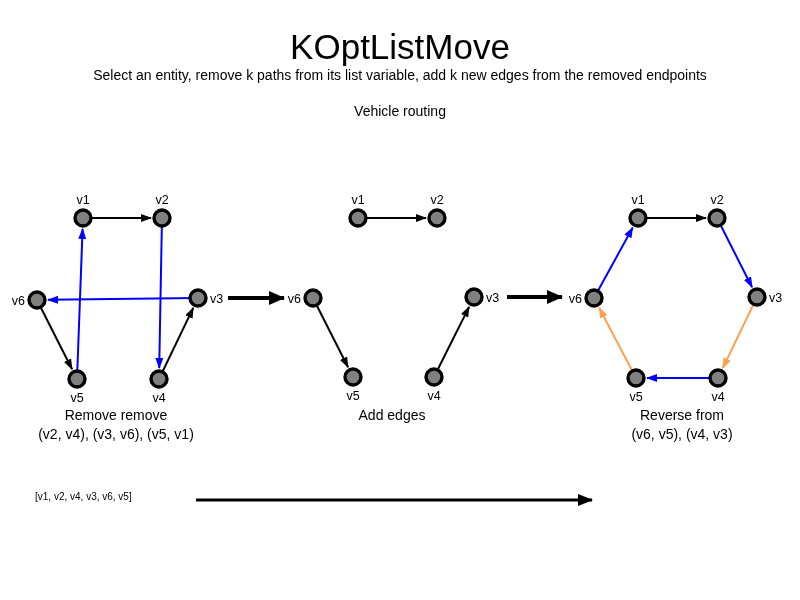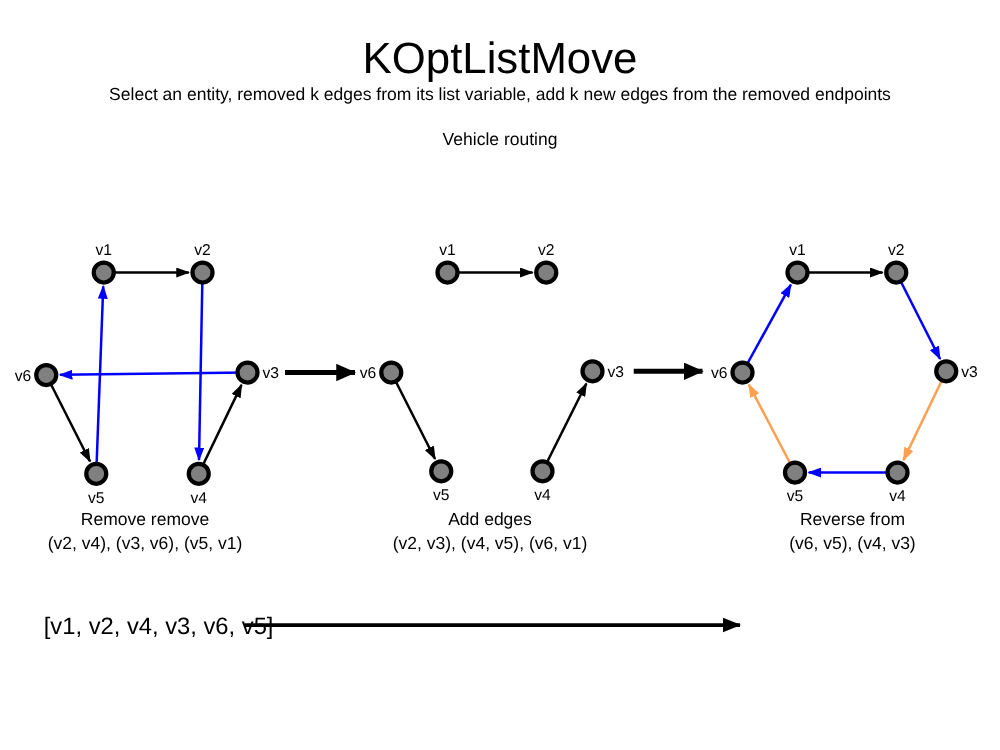--- a/index.html
+++ b/index.html
@@ -13,30 +13,30 @@
               font-size: 14px; }
   .context  { position: absolute; top: 103px; left: 0; width: 800px; text-align: center;
               font-size: 14px; }
   svg.graph { position: absolute; left: 0; top: 0; }
   .caption  { position: absolute; top: 406px; width: 280px; text-align: center;
               font-size: 14px; line-height: 19px; transform: translateX(-50%); }
   .cap-0 { left: 116px; }
   .cap-1 { left: 392px; }
   .cap-2 { left: 682px; }
   .caption .detail { display: block; }
-  .list { position: absolute; top: 491px; font-size: 19px; white-space: nowrap; }
+  .list { position: absolute; top: 491px; font-size: 10px; white-space: nowrap; }
   .list-before { left: 35px; }
   .list-after  { left: 597px; }
 </style>
 </head>
 <body>
 
 <div class="canvas">
   <div class="title">KOptListMove</div>
-  <div class="subtitle">Select an entity, removed k edges from its list variable, add k new edges from the removed endpoints</div>
+  <div class="subtitle">Select an entity, remove k paths from its list variable, add k new edges from the removed endpoints</div>
   <div class="context">Vehicle routing</div>
 
   <svg class="graph" id="graph-svg" width="800" height="600">
       <defs>
         <marker id="ah-black" markerWidth="11" markerHeight="8" refX="10" refY="4" orient="auto" markerUnits="userSpaceOnUse">
           <path d="M0,0 L11,4 L0,8 Z" fill="#000000"></path>
         </marker>
         <marker id="ah-blue" markerWidth="11" markerHeight="8" refX="10" refY="4" orient="auto" markerUnits="userSpaceOnUse">
           <path d="M0,0 L11,4 L0,8 Z" fill="#0000ff"></path>
         </marker>
@@ -111,21 +111,20 @@
       <line x1="507" y1="297" x2="562" y2="297" stroke="#000000" stroke-width="4" marker-end="url(#ah-big)"></line>
       <line x1="196" y1="500" x2="592" y2="500" stroke="#000000" stroke-width="3" marker-end="url(#ah-mid)"></line>
     </svg>
 
   <div class="caption cap-0">
     <span>Remove remove</span>
     <span class="detail">(v2, v4), (v3, v6), (v5, v1)</span>
   </div>
   <div class="caption cap-1">
     <span>Add edges</span>
-    <span class="detail">(v2, v3), (v4, v5), (v6, v1)</span>
   </div>
   <div class="caption cap-2">
     <span>Reverse from</span>
     <span class="detail">(v6, v5), (v4, v3)</span>
   </div>
 
   <div class="list list-before">[v1, v2, v4, v3, v6, v5]</div>
 </div>
 
 </body></html>

